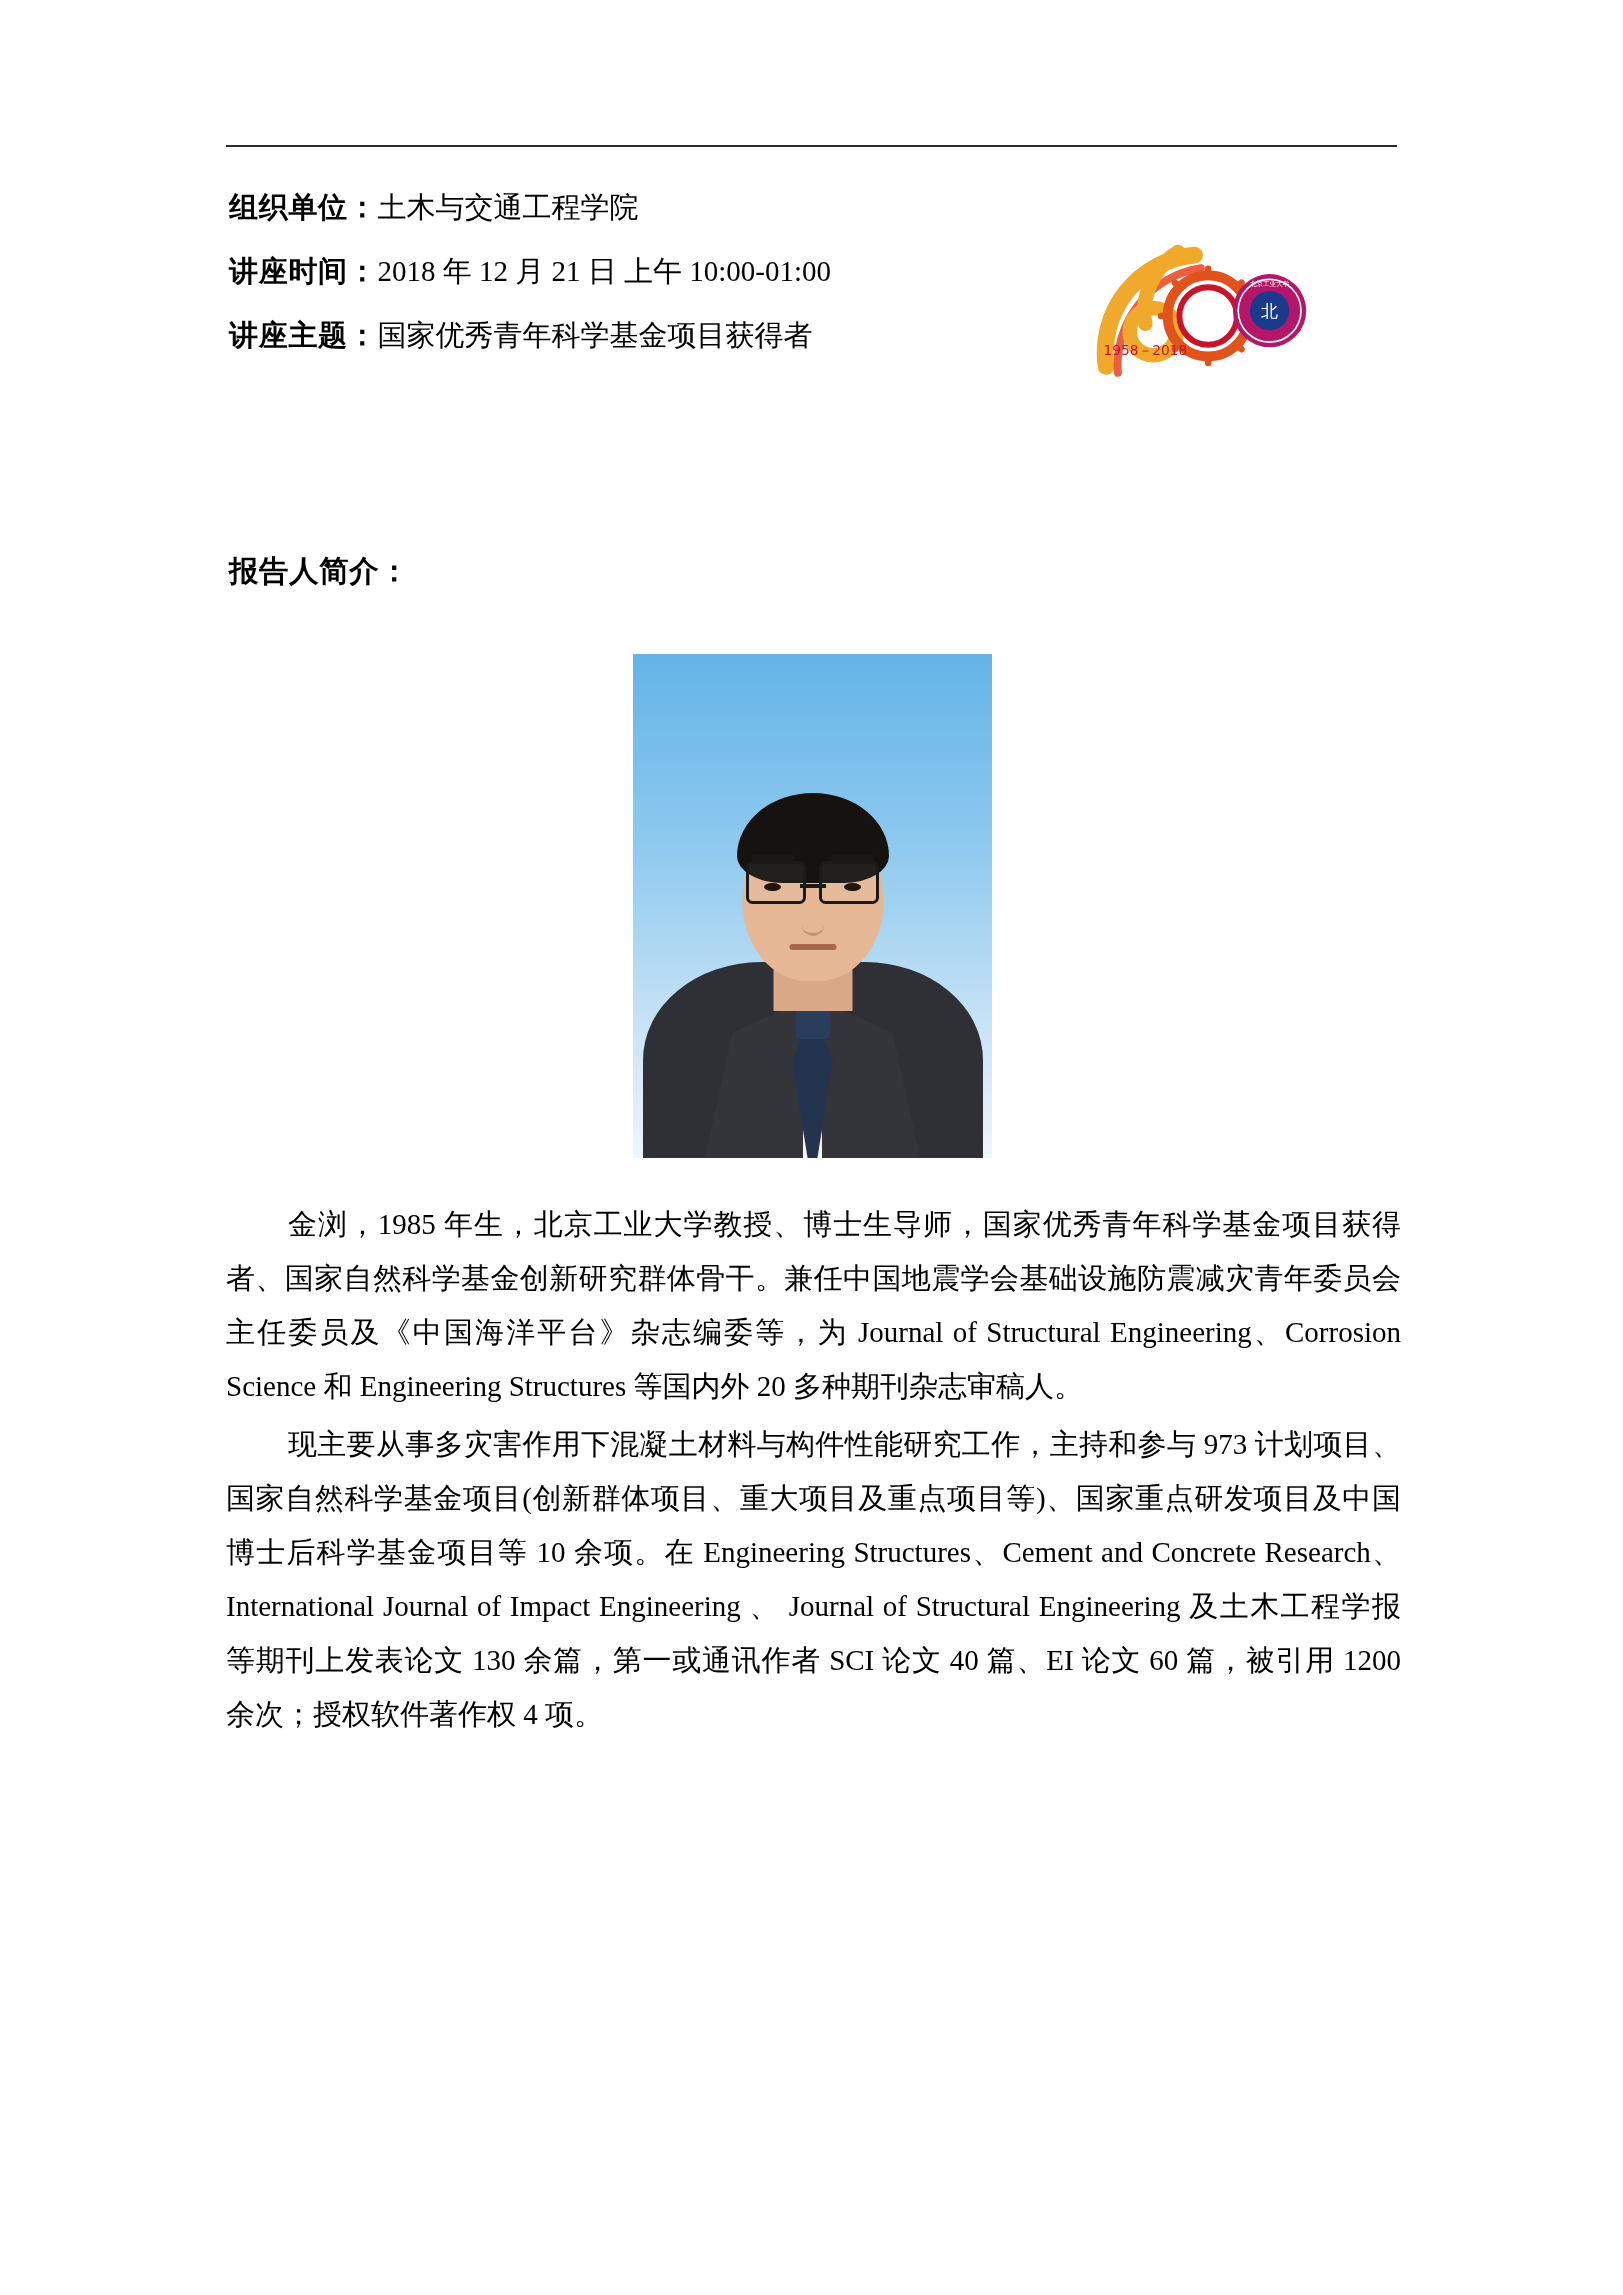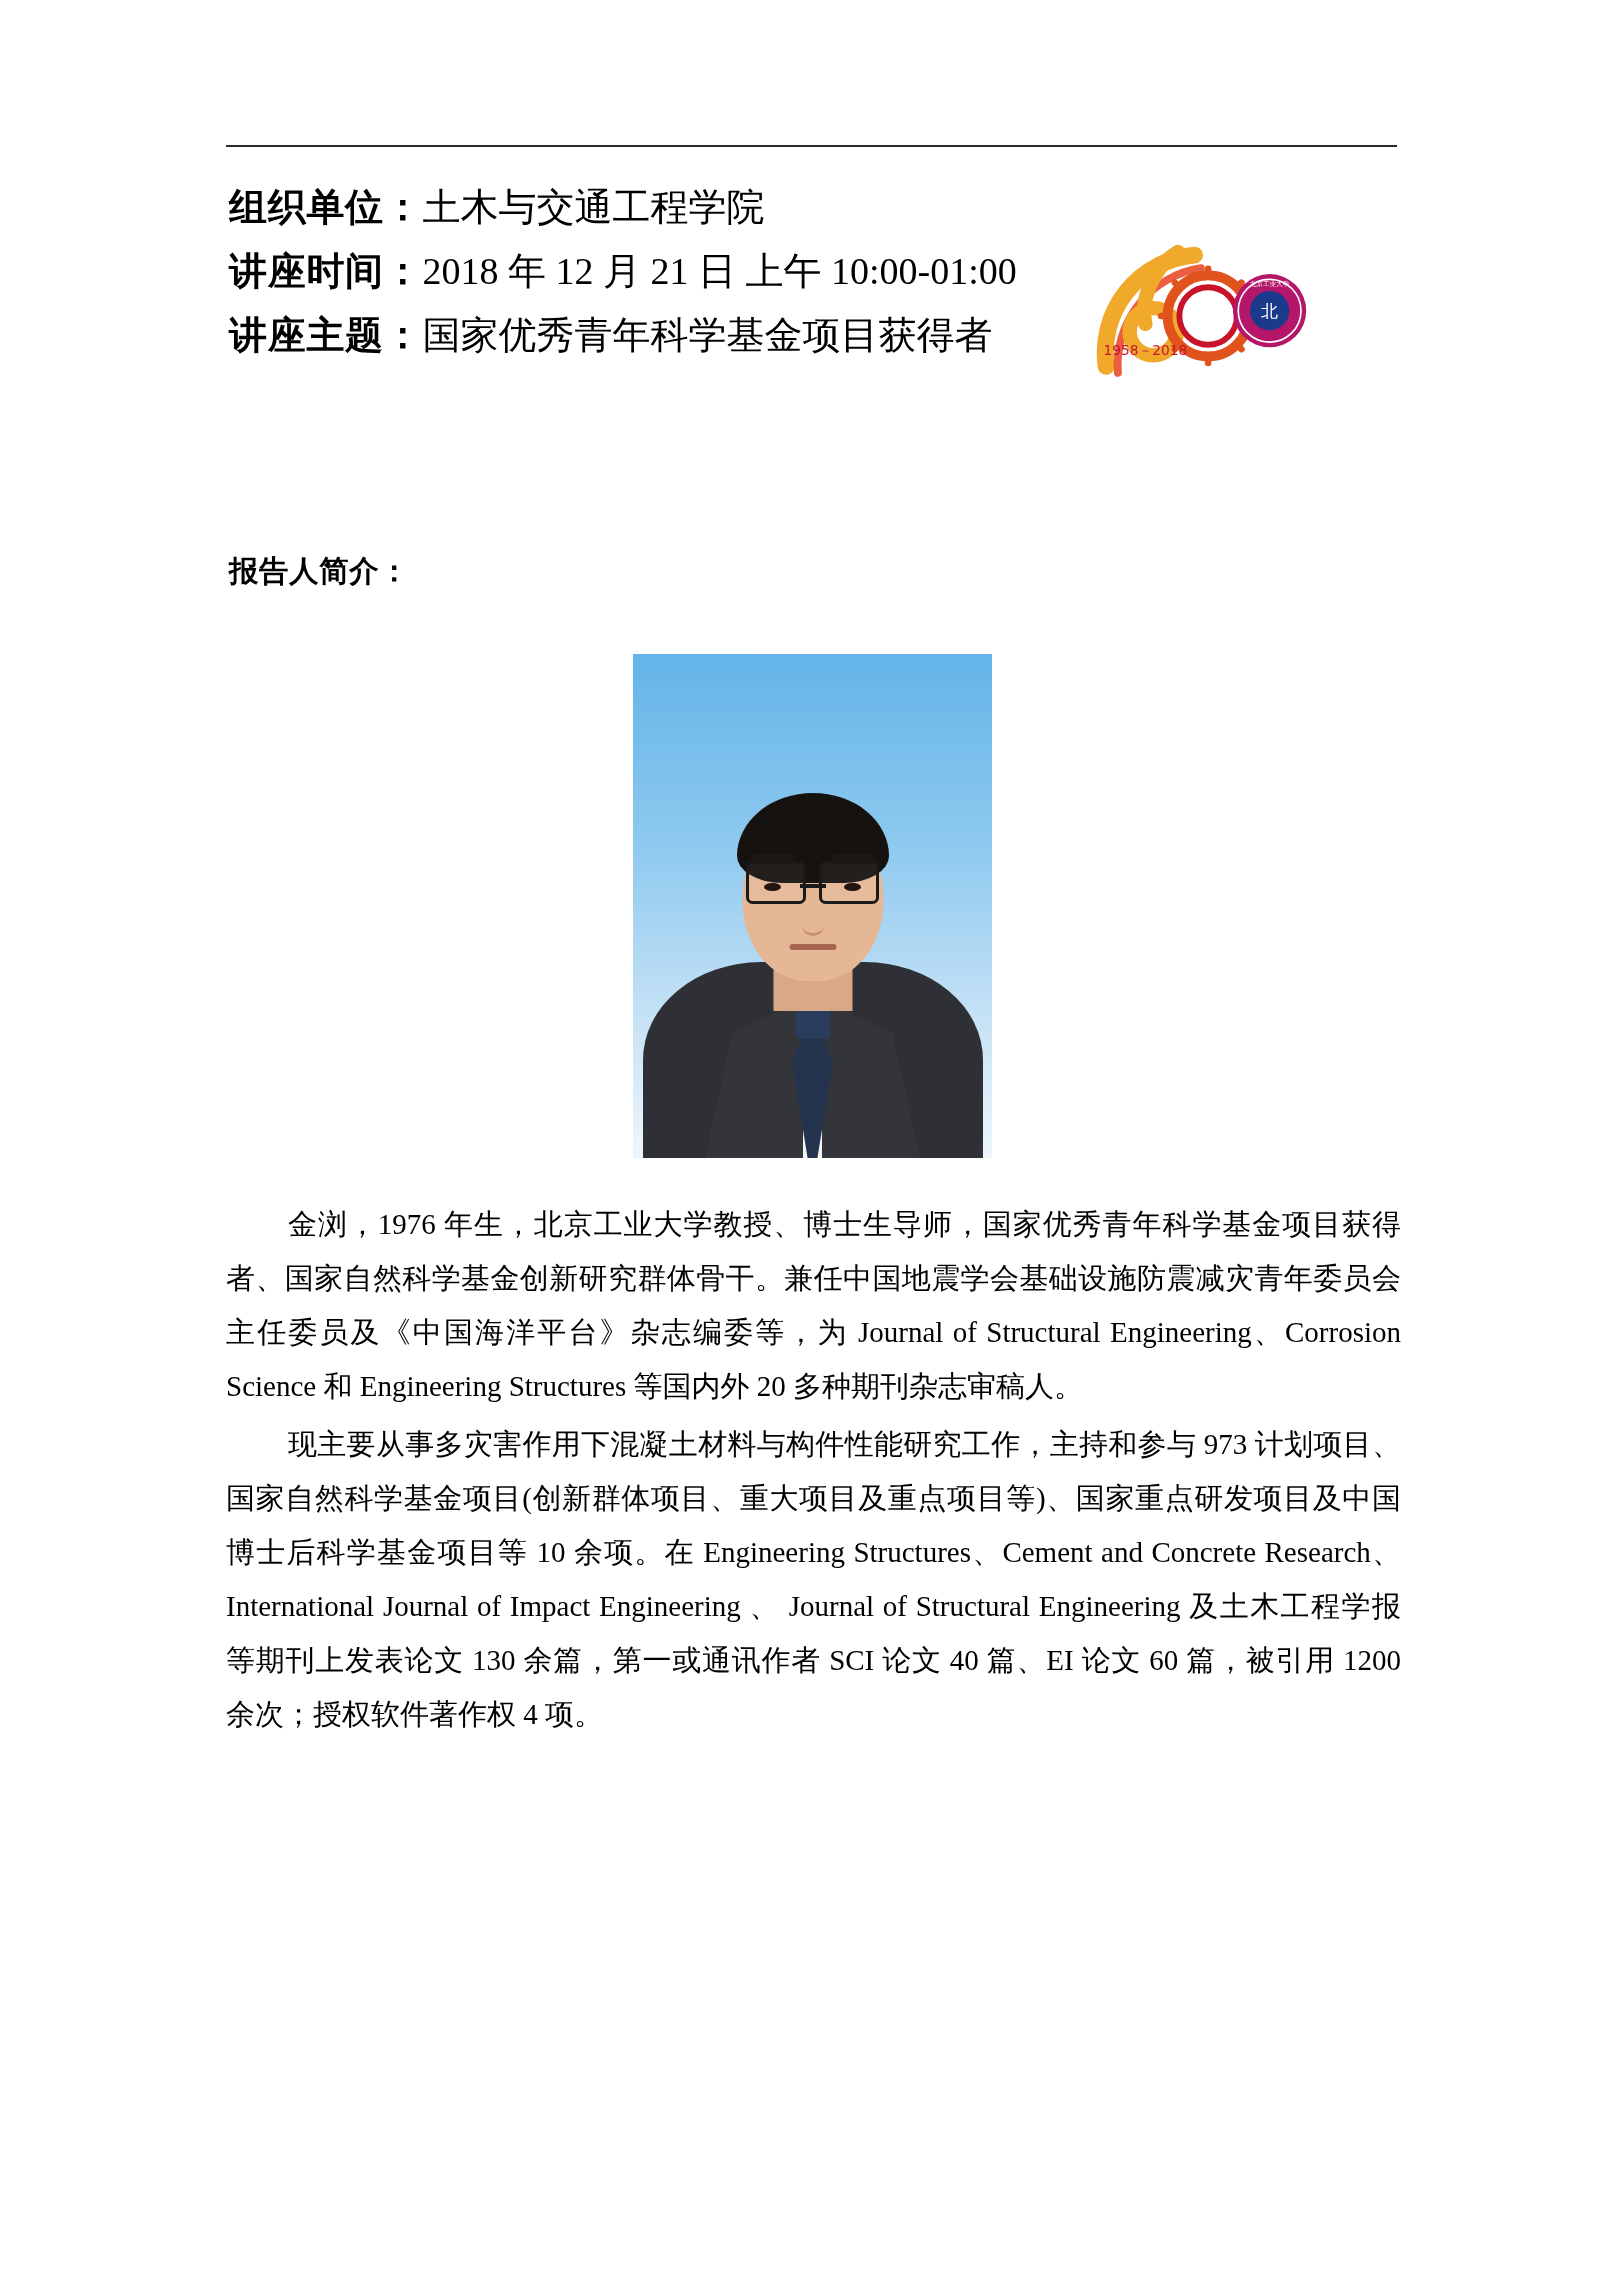--- a/index.html
+++ b/index.html
@@ -36,21 +36,21 @@
   }
 
   
   .info-block {
     position: absolute;
     left: 229px;
     top: 175px;
     width: 982px;
   }
   .info-line {
-    font-size: 38px;
+    font-size: 29px;
     line-height: 64px;
     white-space: nowrap;
   }
   .info-label {
     font-weight: bold;
     letter-spacing: 0.7px;
   }
   .info-value {
     font-weight: normal;
   }
@@ -319,18 +319,18 @@
     <div class="p-glass-l"></div>
     <div class="p-glass-r"></div>
     <div class="p-bridge"></div>
     <div class="p-eye-l"></div>
     <div class="p-eye-r"></div>
     <div class="p-nose"></div>
     <div class="p-mouth"></div>
   </div>
 
   <div class="body-text">
-    <p class="para">金浏，1976 年生，北京工业大学教授、博士生导师，国家优秀青年科学基金项目获得者、国家自然科学基金创新研究群体骨干。兼任中国地震学会基础设施防震减灾青年委员会主任委员及《中国海洋平台》杂志编委等，为 Journal of Structural Engineering、Corrosion Science 和 Engineering Structures 等国内外 20 多种期刊杂志审稿人。</p>
+    <p class="para">金浏，1985 年生，北京工业大学教授、博士生导师，国家优秀青年科学基金项目获得者、国家自然科学基金创新研究群体骨干。兼任中国地震学会基础设施防震减灾青年委员会主任委员及《中国海洋平台》杂志编委等，为 Journal of Structural Engineering、Corrosion Science 和 Engineering Structures 等国内外 20 多种期刊杂志审稿人。</p>
     <p class="para">现主要从事多灾害作用下混凝土材料与构件性能研究工作，主持和参与 973 计划项目、国家自然科学基金项目(创新群体项目、重大项目及重点项目等)、国家重点研发项目及中国博士后科学基金项目等 10 余项。在 Engineering Structures、Cement and Concrete Research、International Journal of Impact Engineering 、 Journal of Structural Engineering 及土木工程学报等期刊上发表论文 130 余篇，第一或通讯作者 SCI 论文 40 篇、EI 论文 60 篇，被引用 1200 余次；授权软件著作权 4 项。</p>
   </div>
 
 </div>
 
 
 </body></html>

